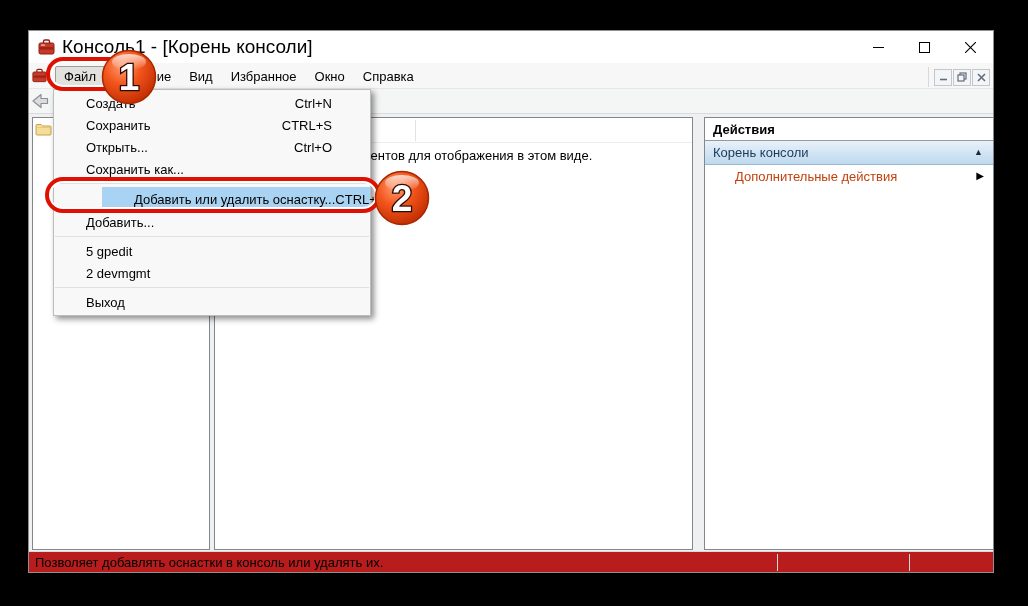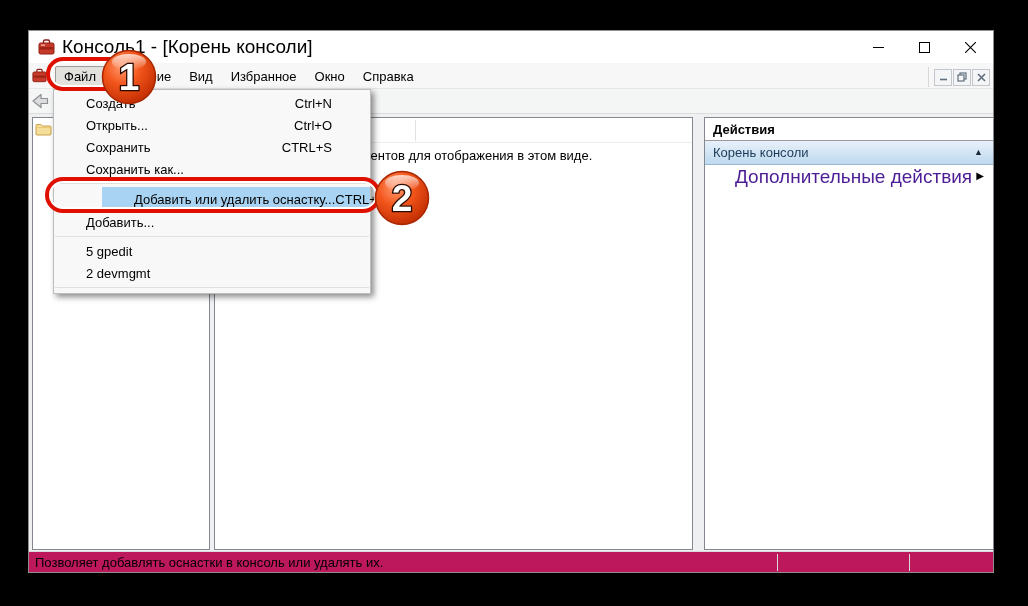--- a/index.html
+++ b/index.html
@@ -39,24 +39,24 @@
   .col-divider{position:absolute;left:200px;top:2px;width:1px;height:21px;background:#e2e2e2;}
   .empty-text{position:absolute;left:0;top:30px;width:100%;text-align:center;font-size:13px;color:#000;white-space:nowrap;}
   
   .actions-pane{left:675px;top:86px;width:290px;height:433px;}
   .actions-header{height:22px;border-bottom:1px solid #9a9a9a;display:flex;align-items:center;}
   .actions-header .t{font-size:13px;font-weight:bold;color:#000;margin-left:8px;text-align:right;}
   .actions-group{height:23px;background:linear-gradient(#e8f1fa,#bed9ef);border-bottom:1px solid #9ab8d4;display:flex;align-items:center;position:relative;}
   .actions-group .t{font-size:13px;color:#1b3a57;margin-left:8px;}
   .actions-group .arr{position:absolute;right:10px;top:6px;font-size:9px;color:#1b2a38;}
   .actions-item{height:23px;display:flex;align-items:center;position:relative;}
-  .actions-item .t{font-size:19px;color:#4c1d95;margin-left:30px;}
+  .actions-item .t{font-size:13px;color:#c2410c;margin-left:30px;}
   .actions-item .arr{position:absolute;right:9px;top:5px;font-size:10px;color:#000;}
   
-  .statusbar{position:absolute;left:0;bottom:0;width:100%;height:21px;background:#be185d;border-top:1px solid #dadada;box-sizing:border-box;}
+  .statusbar{position:absolute;left:0;bottom:0;width:100%;height:21px;background:#b91c1c;border-top:1px solid #dadada;box-sizing:border-box;}
   .statusbar .text{position:absolute;left:6px;top:3px;font-size:13px;color:#000;white-space:nowrap;}
   .status-sep{position:absolute;top:2px;width:1px;height:17px;background:#d8d8d8;}
   
   .dropdown{
     position:absolute;left:24px;top:58px;width:318px;z-index:50;
     background:#f8f8f8;border:1px solid #bdbdbd;box-sizing:border-box;
     box-shadow:3px 3px 6px rgba(0,0,0,0.45);padding:2px 0;
   }
   .dd-item{height:22px;display:flex;align-items:center;font-size:13px;color:#000;}
   .dd-item.tall{height:24px;margin-left:48px;}
@@ -181,46 +181,49 @@
     <div class="status-sep" style="left:748px;"></div>
     <div class="status-sep" style="left:880px;"></div>
   </div>
 
   <div class="dropdown">
     <div class="dd-item">
       <span class="lbl">Создать</span>
       <span class="sc">Ctrl+N</span>
     </div>
     <div class="dd-item">
+      <span class="lbl">Сохранить</span>
+      <span class="sc">CTRL+S</span>
+    </div>
+    <div class="dd-item">
       <span class="lbl">Открыть...</span>
       <span class="sc">Ctrl+O</span>
-    </div>
-    <div class="dd-item">
-      <span class="lbl">Сохранить</span>
-      <span class="sc">CTRL+S</span>
     </div>
     <div class="dd-item">
       <span class="lbl">Сохранить как...</span>
     </div>
     <div class="dd-sep"></div>
     <div class="dd-item tall hl">
       <span class="lbl">Добавить или удалить оснастку...</span>
       <span class="sc">CTRL+M</span>
     </div>
     <div class="dd-item">
       <span class="lbl">Добавить...</span>
     </div>
     <div class="dd-sep"></div>
     <div class="dd-item">
       <span class="lbl">5 gpedit</span>
     </div>
     <div class="dd-item">
       <span class="lbl">2 devmgmt</span>
     </div>
     <div class="dd-sep"></div>
+    <div class="dd-item">
+      <span class="lbl">Выход</span>
+    </div>
   </div>
 
 </div>
 
 <div class="anno-oval oval-1"></div>
 <div class="anno-oval oval-2"></div>
 
 <svg class="badge badge-1" viewBox="0 0 56 56">
   <defs>
     <radialGradient id="ballGrad" cx="38%" cy="30%" r="75%">

